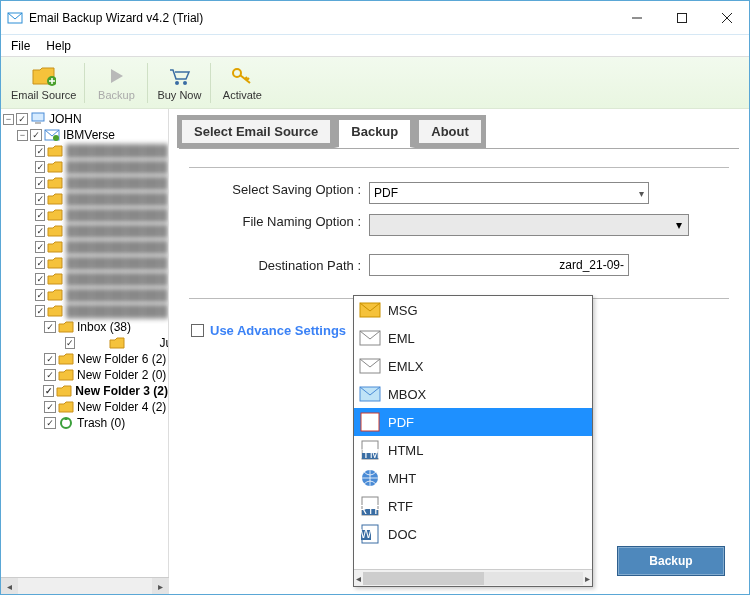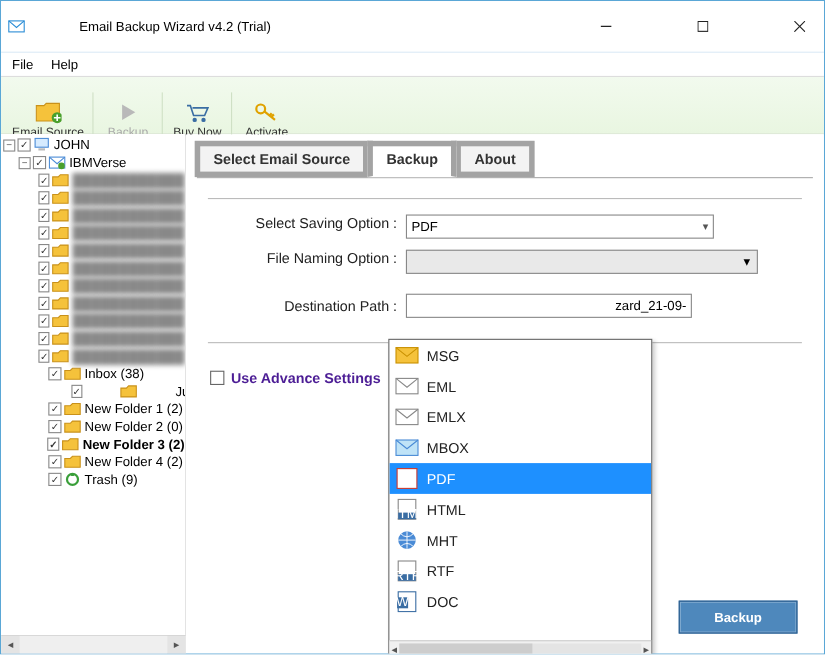--- a/index.html
+++ b/index.html
@@ -1,27 +1,27 @@
 <!DOCTYPE html>
 <html><head>
 <meta charset="utf-8">
 <style>
 * { box-sizing: border-box; margin: 0; padding: 0; font-family: "Segoe UI", Tahoma, sans-serif; font-size: 12px; }
 html, body { width: 750px; height: 595px; overflow: hidden; background: #f0f0f0; }
 
 .window { width: 750px; height: 595px; border: 1px solid #5aa7d6; display: flex; flex-direction: column; background: #fff; }
-.titlebar { height: 47px; background: #fff; display: flex; align-items: center; padding: 0 0 0 6px; border-bottom: 1px solid #d6e8f5; gap: 43px; }
+.titlebar { height: 34px; background: #fff; display: flex; align-items: center; padding: 0 0 0 6px; border-bottom: 1px solid #d6e8f5; }
 .titlebar .icon { width: 16px; height: 16px; margin-right: 6px; }
 .titlebar .title { flex: 1; font-size: 12px; color: #000; }
 .titlebar .win-btn { width: 45px; height: 29px; display: flex; align-items: center; justify-content: center; color: #222; }
 
 .menubar { height: 22px; background: #fff; display: flex; align-items: center; padding: 0 2px; border-bottom: 1px solid #ddd; }
 .menubar .mitem { padding: 2px 8px; }
 
-.toolbar { height: 52px; background: linear-gradient(#f2faee, #e9f6e1); display: flex; padding: 14px 4px; gap: 0; border-bottom: 1px solid #dce8d4; }
+.toolbar { height: 52px; background: linear-gradient(#f2faee, #e9f6e1); display: flex; align-items: center; padding: 14px 4px; gap: 0; border-bottom: 1px solid #dce8d4; }
 .tool { display: flex; flex-direction: column; align-items: center; justify-content: center; padding: 2px 6px; min-width: 58px; height: 48px; }
 .tool .ticon { width: 24px; height: 24px; display:flex; align-items:center; justify-content:center; }
 .tool .tlabel { font-size: 11px; color: #333; margin-top: 1px; }
 .tool.disabled .tlabel { color: #aaa; }
 .vsep { width: 1px; height: 40px; background: #cfe0c5; margin: 0 2px; }
 
 .body { flex: 1; display: flex; overflow: hidden; position: relative; }
 
 .tree { width: 168px; background: #fff; border-right: 1px solid #ddd; overflow: auto; padding: 2px 0 0 2px; }
 .node { display: flex; align-items: center; height: 16px; white-space: nowrap; }
@@ -45,21 +45,21 @@
 
 .form-row { display: flex; align-items: flex-start; margin-bottom: 10px; }
 .form-label { width: 180px; text-align: right; padding-right: 8px; font-size: 13px; color:#222; }
 .form-input { flex: 0 0 280px; height: 22px; border:1px solid #888; background:#fff; padding: 0 4px; display:flex; align-items:center; justify-content:space-between; }
 .form-input .arrow { font-size:10px; color:#555; }
 .naming-combo {flex: 0 0 320px; height:22px; border: 1px solid #888; background:#e9e9e9; display:flex; align-items:center; justify-content:flex-end; padding:0 6px;}
 .dest-row { display:flex; align-items:center;}
 .dest-input { flex:0 0 260px; height:22px; border:1px solid #888; background:#fff; padding:0 4px; display:flex; align-items:center;}
 .change-btn { margin-left: 10px; height:26px; padding:0 16px; background:#4e88bc; border:1px solid #2e5f8e; color:#fff; font-size:13px; display:flex; align-items:center; box-shadow: inset 0 0 0 1px rgba(255,255,255,.25);}
 
-.adv-row { display:flex; align-items:center; margin-top:24px; color:#4c1d95;}
+.adv-row { display:flex; align-items:center; margin-top:24px; color:#3b82f6;}
 .adv-chk { width:13px; height:13px; border:1px solid #666; margin:0 6px 0 2px;}
 .adv-label { font-weight:bold; font-size:13px;}
 
 .dropdown { position:absolute; left: 352px; top: 186px; width: 240px; height: 292px; border:1px solid #666; background:#fff; box-shadow: 2px 2px 4px rgba(0,0,0,.2); display:flex; flex-direction:column; z-index: 10;}
 .dd-list { flex:1; overflow-y: scroll; overflow-x: hidden; }
 .dd-item { height:28px; display:flex; align-items:center; padding:0 4px; }
 .dd-item .dicon { width:24px; height:20px; margin-right:6px; display:flex; align-items:center; justify-content:center;}
 .dd-item .dlabel { font-size:13px; color:#222;}
 .dd-item.sel { background:#1e90ff; }
 .dd-item.sel .dlabel { color:#fff; }
@@ -286,21 +286,21 @@
                   <path d="M1 4 L6 4 L8 2 L15 2 L15 12 L1 12 Z" fill="#f5c23b" stroke="#c9911a"></path>
                 </svg></span>
               <span class="node-label">Junk (0)</span>
             </div>
             <div class="node" style="padding-left: 28px;">
               <span class="exp leaf"></span>
               <span class="chk on"></span>
               <span class="folder-icon"><svg width="16" height="14">
                   <path d="M1 4 L6 4 L8 2 L15 2 L15 12 L1 12 Z" fill="#f5c23b" stroke="#c9911a"></path>
                 </svg></span>
-              <span class="node-label">New Folder 1 (2)</span>
+              <span class="node-label">New Folder 6 (2)</span>
             </div>
             <div class="node" style="padding-left: 28px;">
               <span class="exp leaf"></span>
               <span class="chk on"></span>
               <span class="folder-icon"><svg width="16" height="14">
                   <path d="M1 4 L6 4 L8 2 L15 2 L15 12 L1 12 Z" fill="#f5c23b" stroke="#c9911a"></path>
                 </svg></span>
               <span class="node-label">New Folder 2 (0)</span>
             </div>
             <div class="node" style="padding-left: 28px; font-weight: bold;">
@@ -319,21 +319,21 @@
                 </svg></span>
               <span class="node-label">New Folder 4 (2)</span>
             </div>
             <div class="node" style="padding-left: 28px;">
               <span class="exp leaf"></span>
               <span class="chk on"></span>
               <span class="folder-icon"><svg width="16" height="14">
                   <circle cx="8" cy="7" r="5" fill="none" stroke="#3a9f3a" stroke-width="2"></circle>
                   <path d="M8 2 L6 4 L10 4 Z" fill="#3a9f3a"></path>
                 </svg></span>
-              <span class="node-label">Trash (9)</span>
+              <span class="node-label">Trash (0)</span>
             </div>
           </div>
    </div>
    <div class="hscroll">
      <div class="sarr">◂</div>
      <div class="strack"></div>
      <div class="sarr">▸</div>
    </div>
   </div>
 

